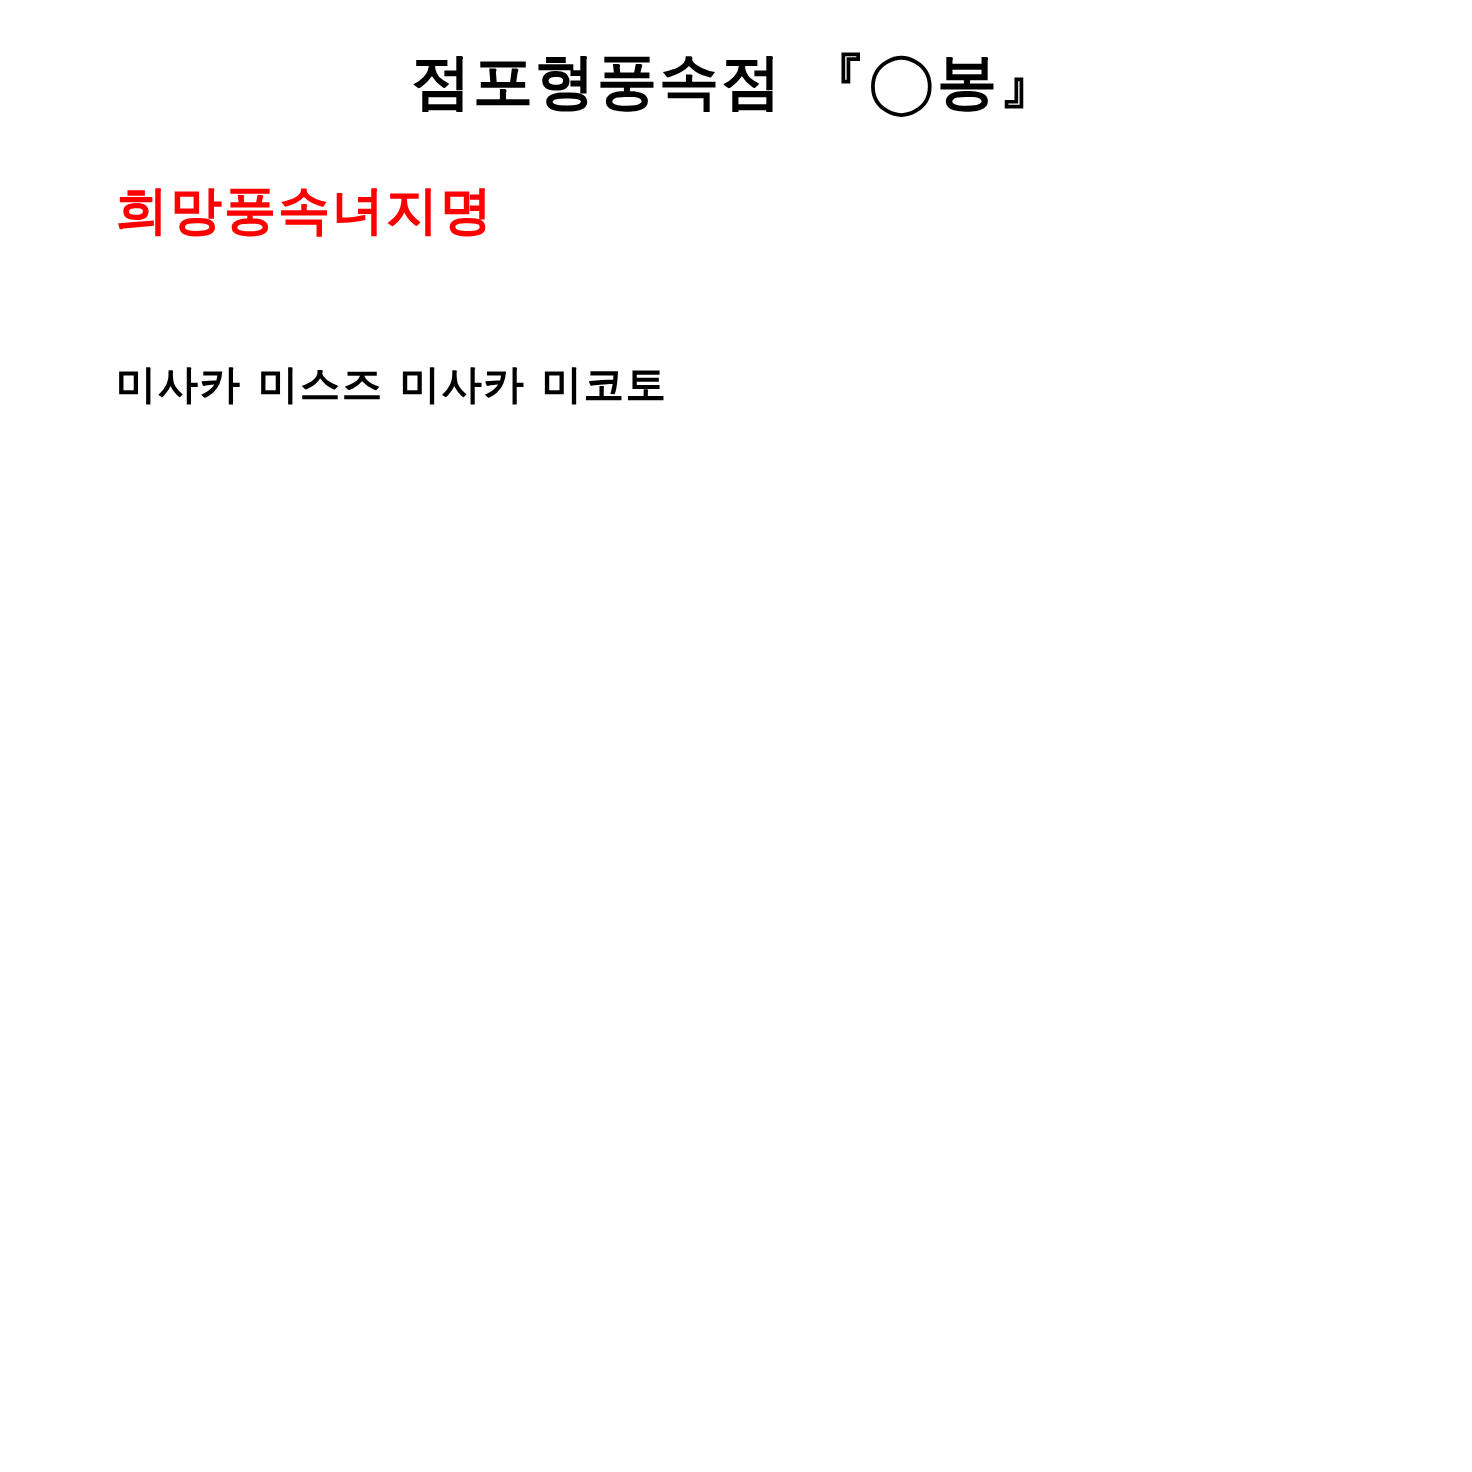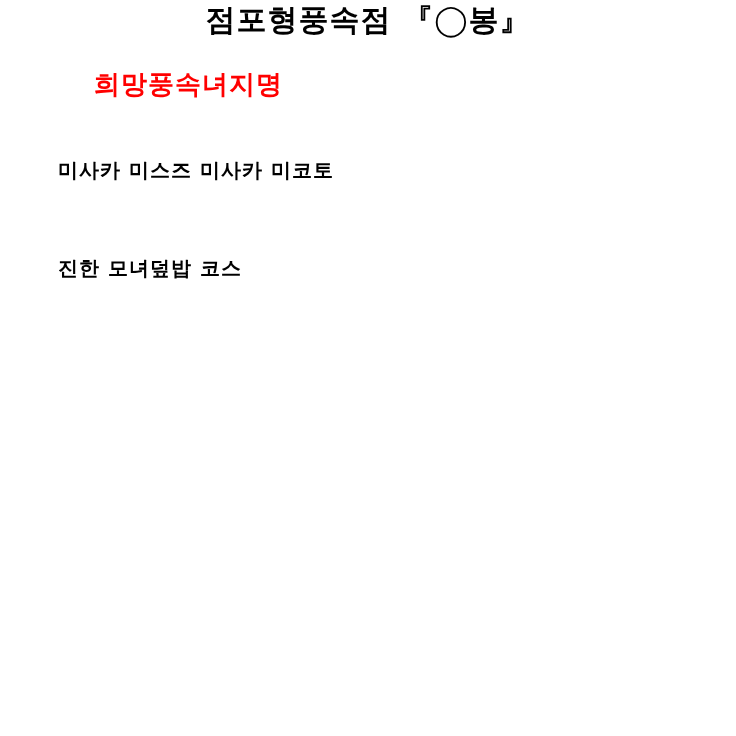--- a/index.html
+++ b/index.html
@@ -16,20 +16,21 @@
     position: relative;
   }
   .page {
     width: 736px;
     height: 736px;
     box-sizing: border-box;
     position: relative;
   }
   .title-block {
     text-align: center;
+    padding-top: 22px;
   }
   .title-line {
     font-size: 30px;
     font-weight: bold;
     letter-spacing: 1px;
     line-height: 1.35;
     color: #000000;
   }
   .title-line-2 {
     font-size: 28px;
@@ -44,21 +45,20 @@
   .field {
     margin-bottom: 6px;
   }
   .field-label {
     color: #ff0000;
     font-size: 26px;
     font-weight: bold;
     line-height: 1.2;
     margin-bottom: 58px;
     letter-spacing: 1px;
-    margin-left: 36px;
   }
   .field-value {
     color: #000000;
     font-size: 20px;
     font-weight: bold;
     line-height: 1.2;
     margin-bottom: 74px;
     letter-spacing: 1px;
   }
   .field:last-child .field-value {
@@ -75,20 +75,19 @@
   </div>
 
   <div class="body-block">
 
     <div class="field">
       <div class="field-label">희망풍속녀지명</div>
       <div class="field-value">미사카 미스즈 미사카 미코토</div>
     </div>
 
     <div class="field">
-      <div class="field-value">진한 모녀덮밥 코스</div>
     </div>
 
     <div class="field">
     </div>
 
   </div>
 </div>
 
 </body></html>

